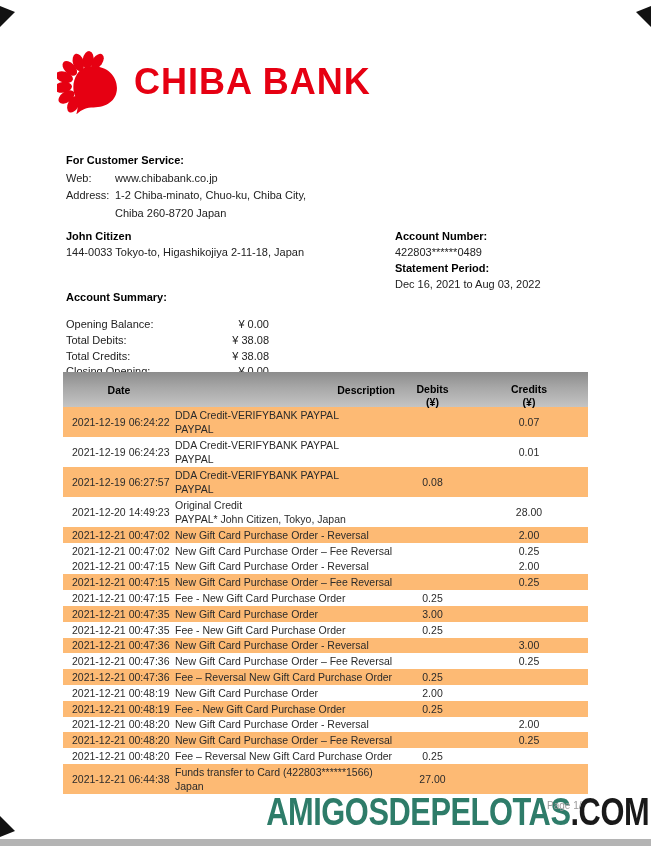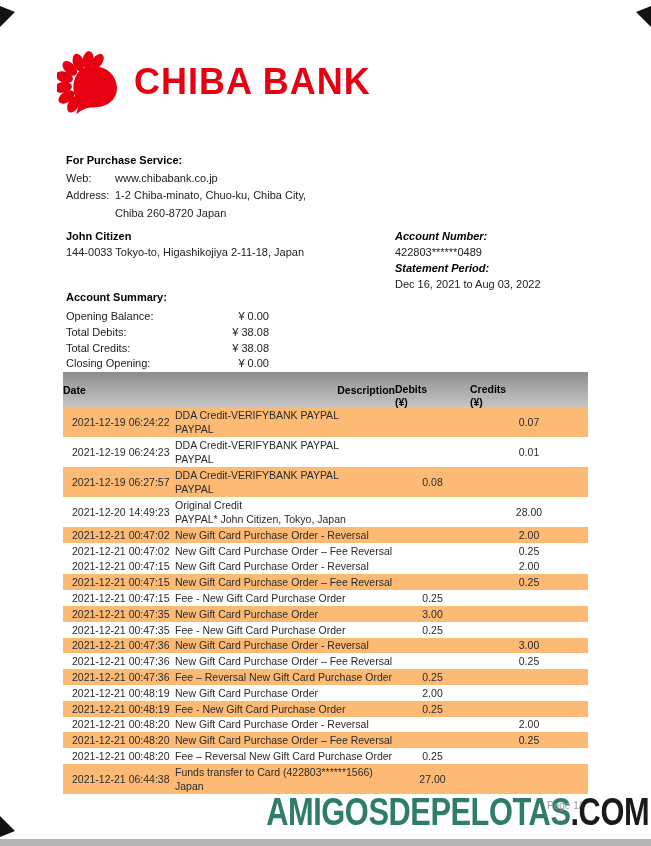--- a/index.html
+++ b/index.html
@@ -27,42 +27,42 @@
   .cs .title{font-weight:bold;color:#000;}
   .cs-row{display:flex;}
   .cs-label{width:49px;}
   .cs-value{white-space:nowrap;}
   .cs-value2{margin-left:49px;}
 
   
   .info-left{position:absolute;left:66px;top:228px;font-size:11px;line-height:16px;}
   .info-left .name{font-weight:bold;color:#000;}
   .info-right{position:absolute;left:395px;top:228px;font-size:11px;line-height:16px;}
-  .info-right .b{font-weight:bold;color:#000;font-style:italic;}
+  .info-right .b{font-weight:bold;color:#000;}
 
   
   .summary{position:absolute;left:66px;top:291px;font-size:11px;}
-  .summary .title{font-weight:bold;color:#000;margin-bottom:6px;}
+  .summary .title{font-weight:bold;color:#000;margin-bottom:14px;}
   .sum-row{display:flex;width:203px;line-height:15.8px;}
   .sum-label{flex:1;}
   .sum-value{text-align:right;}
 
   
   .table{position:absolute;left:63px;top:372px;width:525px;font-size:10.5px;}
   .thead{
     display:flex;align-items:center;height:35px;
     background:linear-gradient(180deg,#8c8c8c 0%,#a8a8a8 45%,#c4c4c4 100%);
     font-weight:bold;color:#000;
   }
   .c-date{width:112px;padding-left:9px;box-sizing:border-box;flex:none;}
   .c-desc{width:220px;flex:none;}
   .c-debit{width:75px;text-align:center;flex:none;}
   .c-credit{width:118px;text-align:center;flex:none;}
-  .thead .c-date{text-align:left;padding-left:0;}
-  .thead .h2{line-height:13px;text-align:left;margin-top:12px;}
+  .thead .c-date{text-align:center;padding-left:0;}
+  .thead .h2{line-height:13px;text-align:center;margin-top:12px;}
   .thead .c-desc{text-align:right;}
   .trow{display:flex;align-items:center;min-height:15.8px;color:#2b2b2b;}
   .trow.shade{background:#fdba74;}
   .trow.tall{height:30px;}
   .trow .c-desc div{line-height:14px;}
   .trow .c-desc{line-height:14px;}
 
   
   .watermark{
     position:absolute;top:792px;right:2px;
@@ -95,21 +95,21 @@
         <ellipse cx="6.0" cy="36.2" rx="5.3" ry="8.8" transform="rotate(-98 6 36.2)"></ellipse>
         <ellipse cx="9.3" cy="45.7" rx="5.3" ry="8.8" transform="rotate(-125 9.3 45.7)"></ellipse>
         <ellipse cx="16.2" cy="52.9" rx="5.3" ry="8.8" transform="rotate(-152 16.2 52.9)"></ellipse>
         <ellipse cx="39.8" cy="10.7" rx="5.0" ry="8.3" transform="rotate(35 39.8 10.7)"></ellipse>
       </g>
     </svg>
     <div class="bank-name">CHIBA BANK</div>
   </div>
 
   <div class="cs">
-    <div class="title">For Purchase Service:</div>
+    <div class="title">For Customer Service:</div>
     <div class="cs-row">
       <div class="cs-label">Web:</div>
       <div class="cs-value">www.chibabank.co.jp</div>
     </div>
     <div class="cs-row">
       <div class="cs-label">Address:</div>
       <div class="cs-value">1-2 Chiba-minato, Chuo-ku, Chiba City,</div>
     </div>
     <div class="cs-value2">Chiba 260-8720 Japan</div>
   </div>

